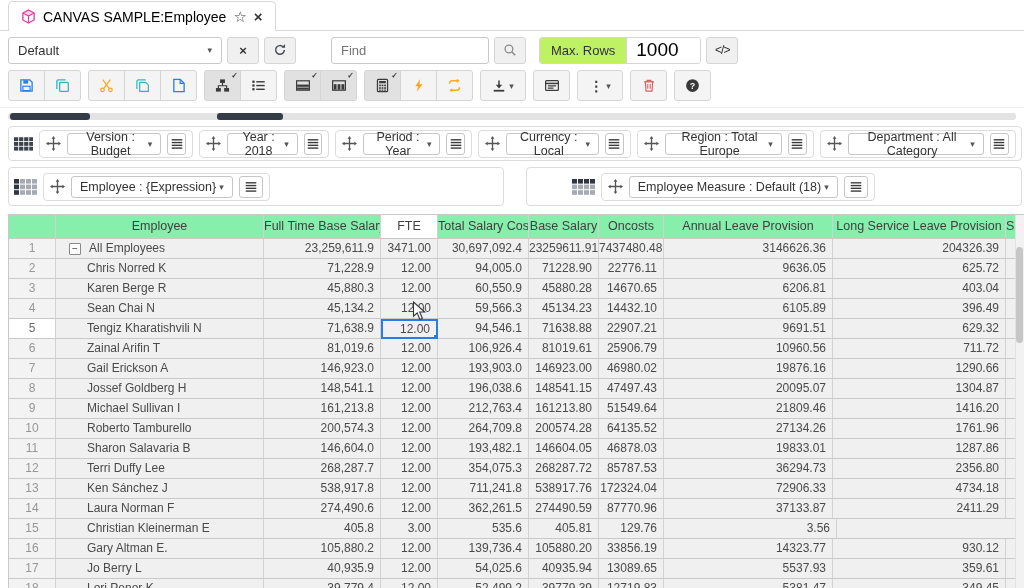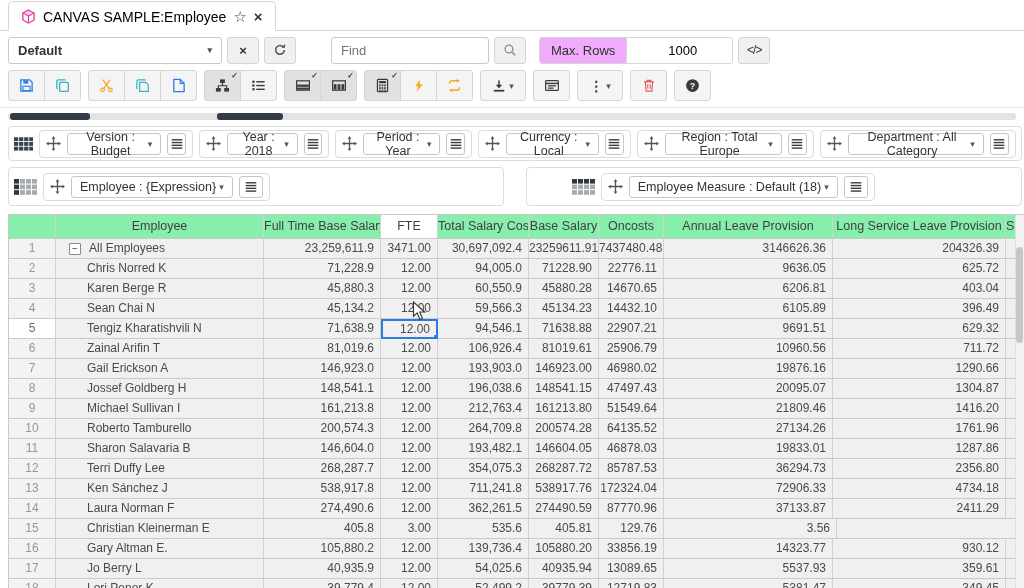--- a/index.html
+++ b/index.html
@@ -13,30 +13,30 @@
          padding:0 12px; background:#fff; border:1px solid #d8d8d8; border-bottom:none;
          border-radius:5px 5px 0 0; position:relative; top:1px; }
   .tab-title { color:#000000; font-size:14px; }
   .tab .star { font-size:15px; color:#444; line-height:1; }
   .tab .closex { font-size:15px; font-weight:bold; color:#333; line-height:1; }
 
   
   .toolbar1 { display:flex; align-items:center; gap:5px; padding:5px 8px 4px 8px; height:37px; }
   .select-box { width:214px; height:27px; border:1px solid #c9c9c9; border-radius:3px;
                 display:flex; align-items:center; justify-content:space-between; padding:0 9px;
-                font-size:13px; background:#fff;font-weight:bold; }
+                font-size:13px; background:#fff; }
   .caret { font-size:9px; color:#555; }
   .gbtn { height:27px; min-width:32px; background:#f0f0f0; border:1px solid #d5d5d5; border-radius:3px;
           display:flex; align-items:center; justify-content:center; gap:4px; font-size:13px; color:#333; padding:0 7px; }
   .txtinput { height:27px; border:1px solid #c9c9c9; border-radius:3px; padding:0 9px; font-size:13px;
               font-family:"Liberation Sans",sans-serif; color:#333; outline:none; }
   #find-input { width:158px;margin-left:30px; }
   .maxrows { display:flex; height:27px; border:1px solid #d5d5d5; border-radius:3px; overflow:hidden; margin-left:8px; }
-  .maxrows .lbl { background:#f0abfc; display:flex; align-items:center; padding:0 11px; font-size:13px; color:#333; border-right:1px solid #d5d5d5; }
-  .maxrows input { width:73px; border:none; padding:0 9px; font-size:13px; font-family:"Liberation Sans",sans-serif; outline:none;margin-left:32px; }
+  .maxrows .lbl { background:#bef264; display:flex; align-items:center; padding:0 11px; font-size:13px; color:#333; border-right:1px solid #d5d5d5; }
+  .maxrows input { width:73px; border:none; padding:0 9px; font-size:19px; font-family:"Liberation Sans",sans-serif; outline:none; }
   .codebtn { font-size:12px; letter-spacing:-1px; }
 
   
   .toolbar2 { display:flex; align-items:center; gap:7px; padding:2px 8px 6px 8px; height:40px; border-bottom:1px solid #ececec; }
   .bgroup { display:flex; }
   .ibtn { width:37px; height:31px; background:#f4f4f4; border:1px solid #d5d5d5;
           display:flex; align-items:center; justify-content:center; position:relative; }
   .bgroup .ibtn + .ibtn { margin-left:-1px; }
   .bgroup .ibtn:first-child { border-radius:3px 0 0 3px; }
   .bgroup .ibtn:last-child { border-radius:0 3px 3px 0; }

